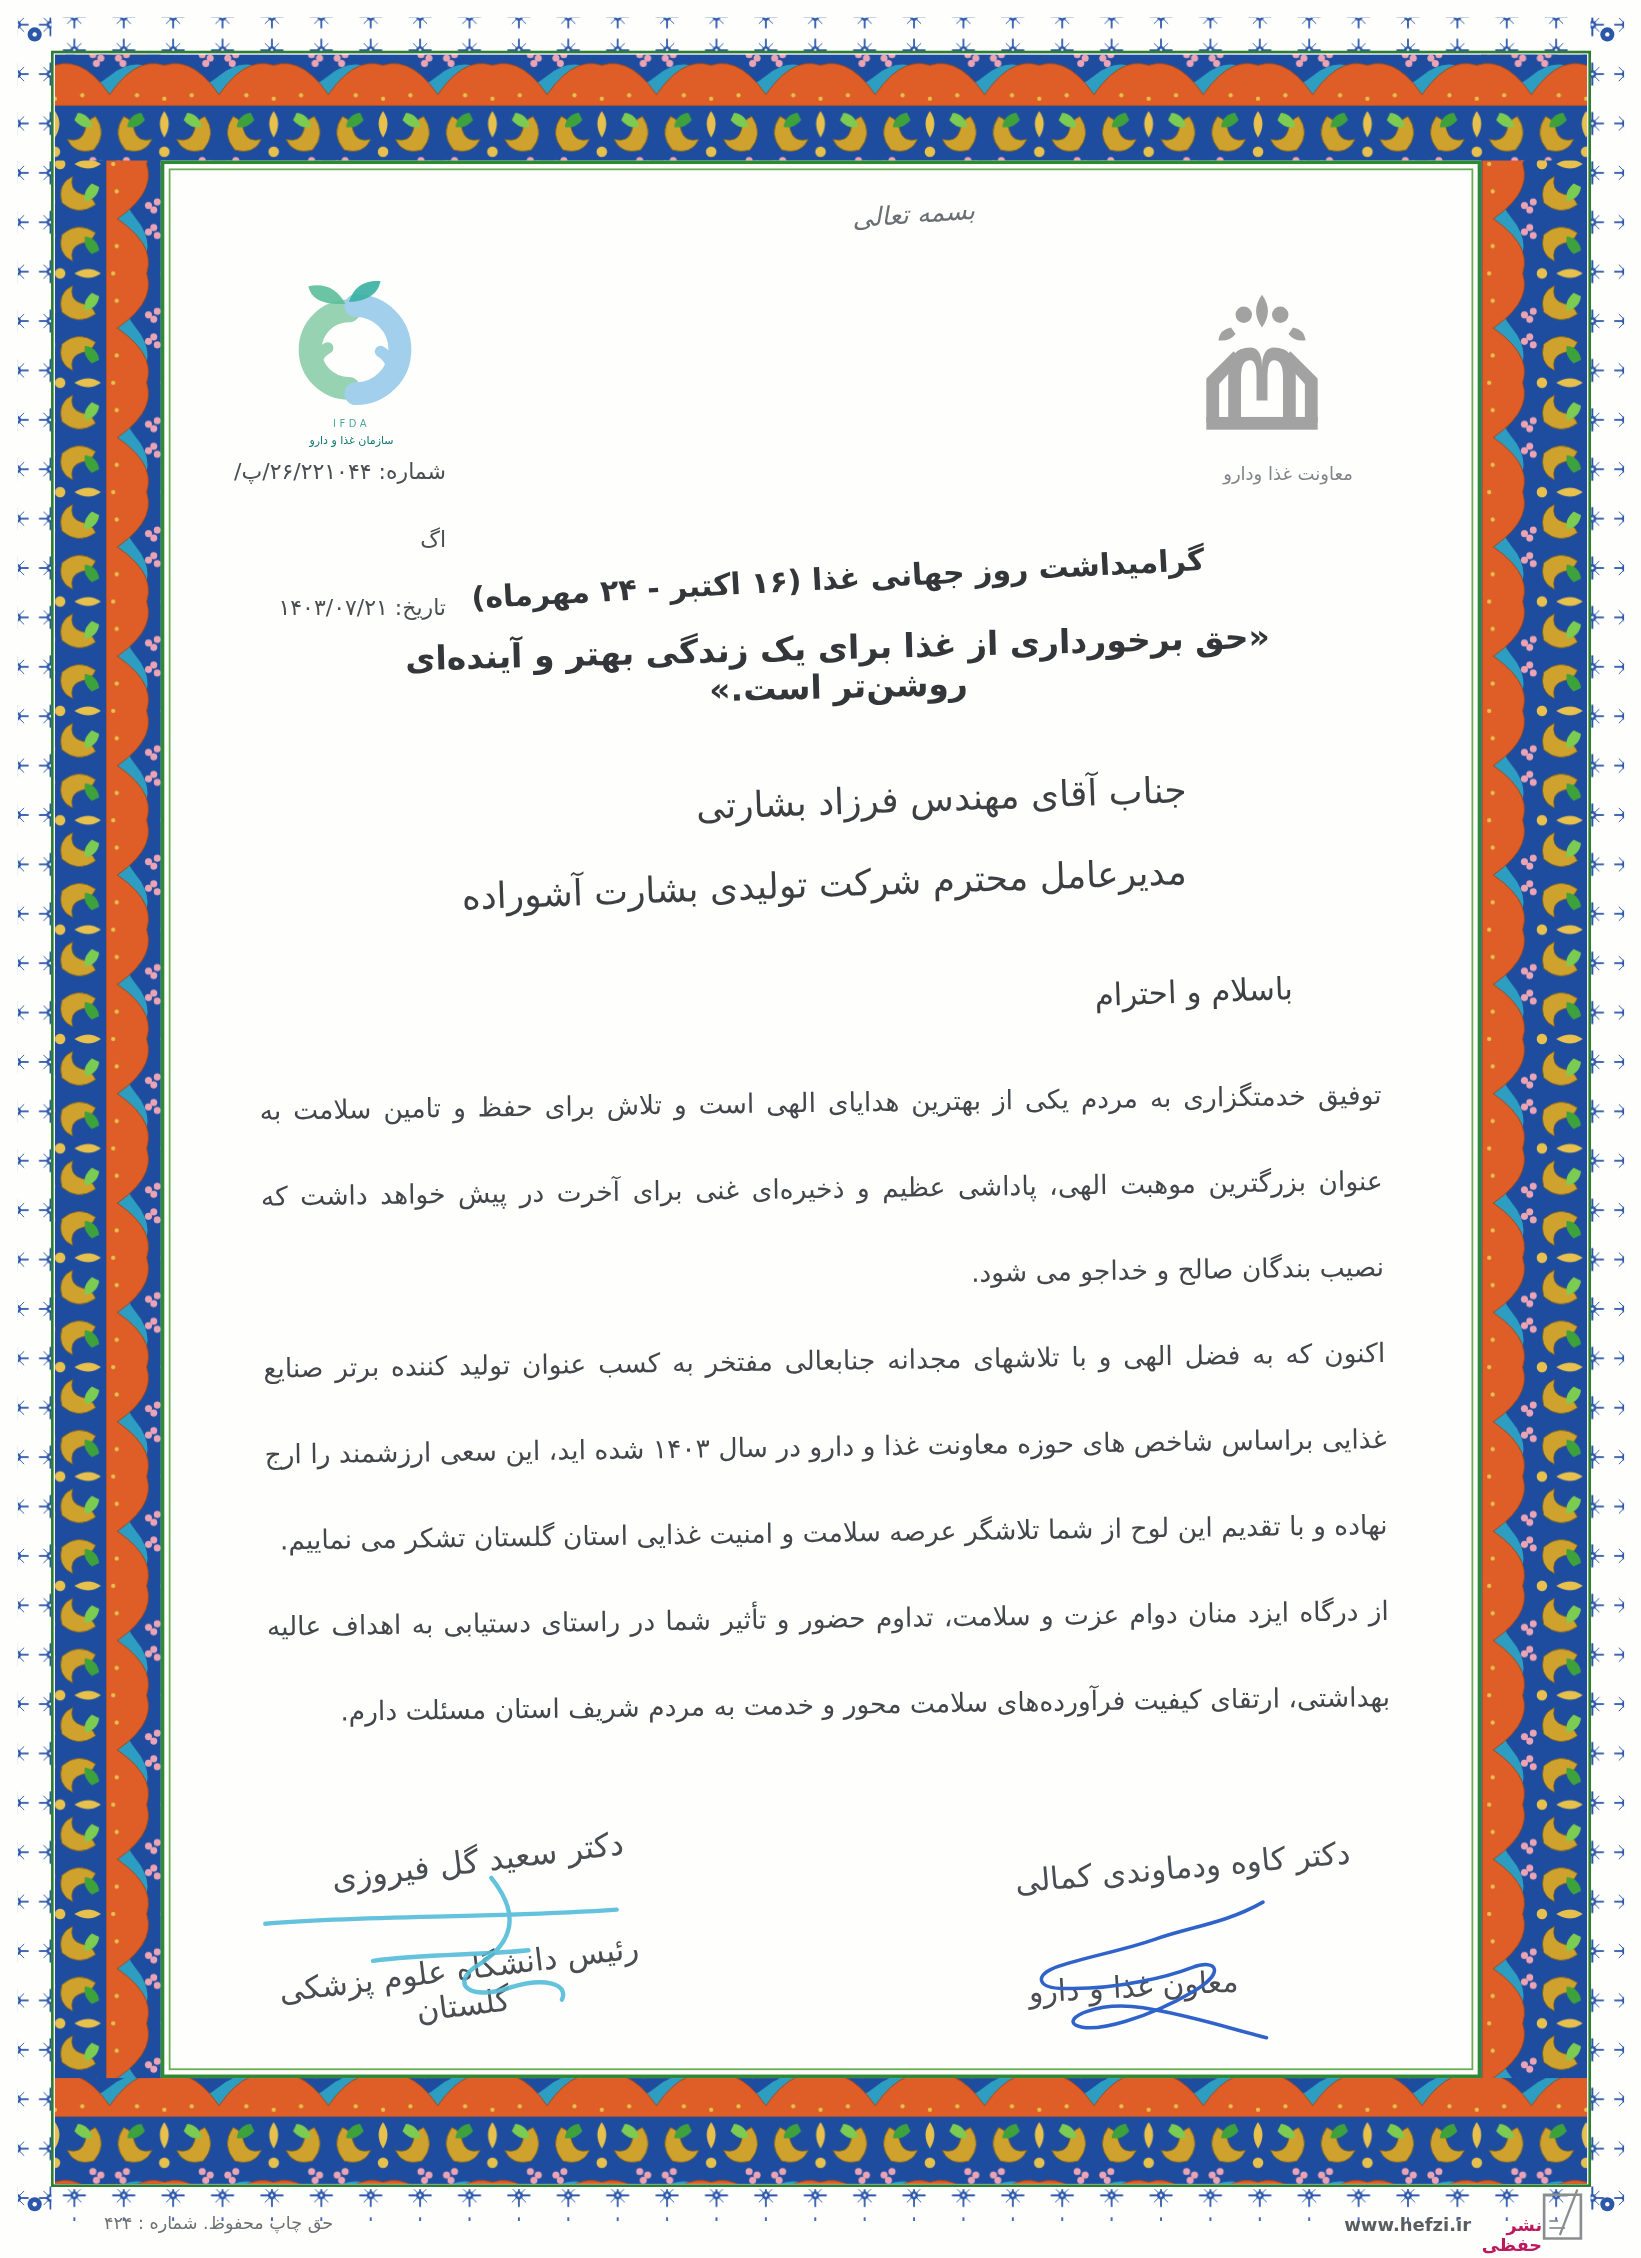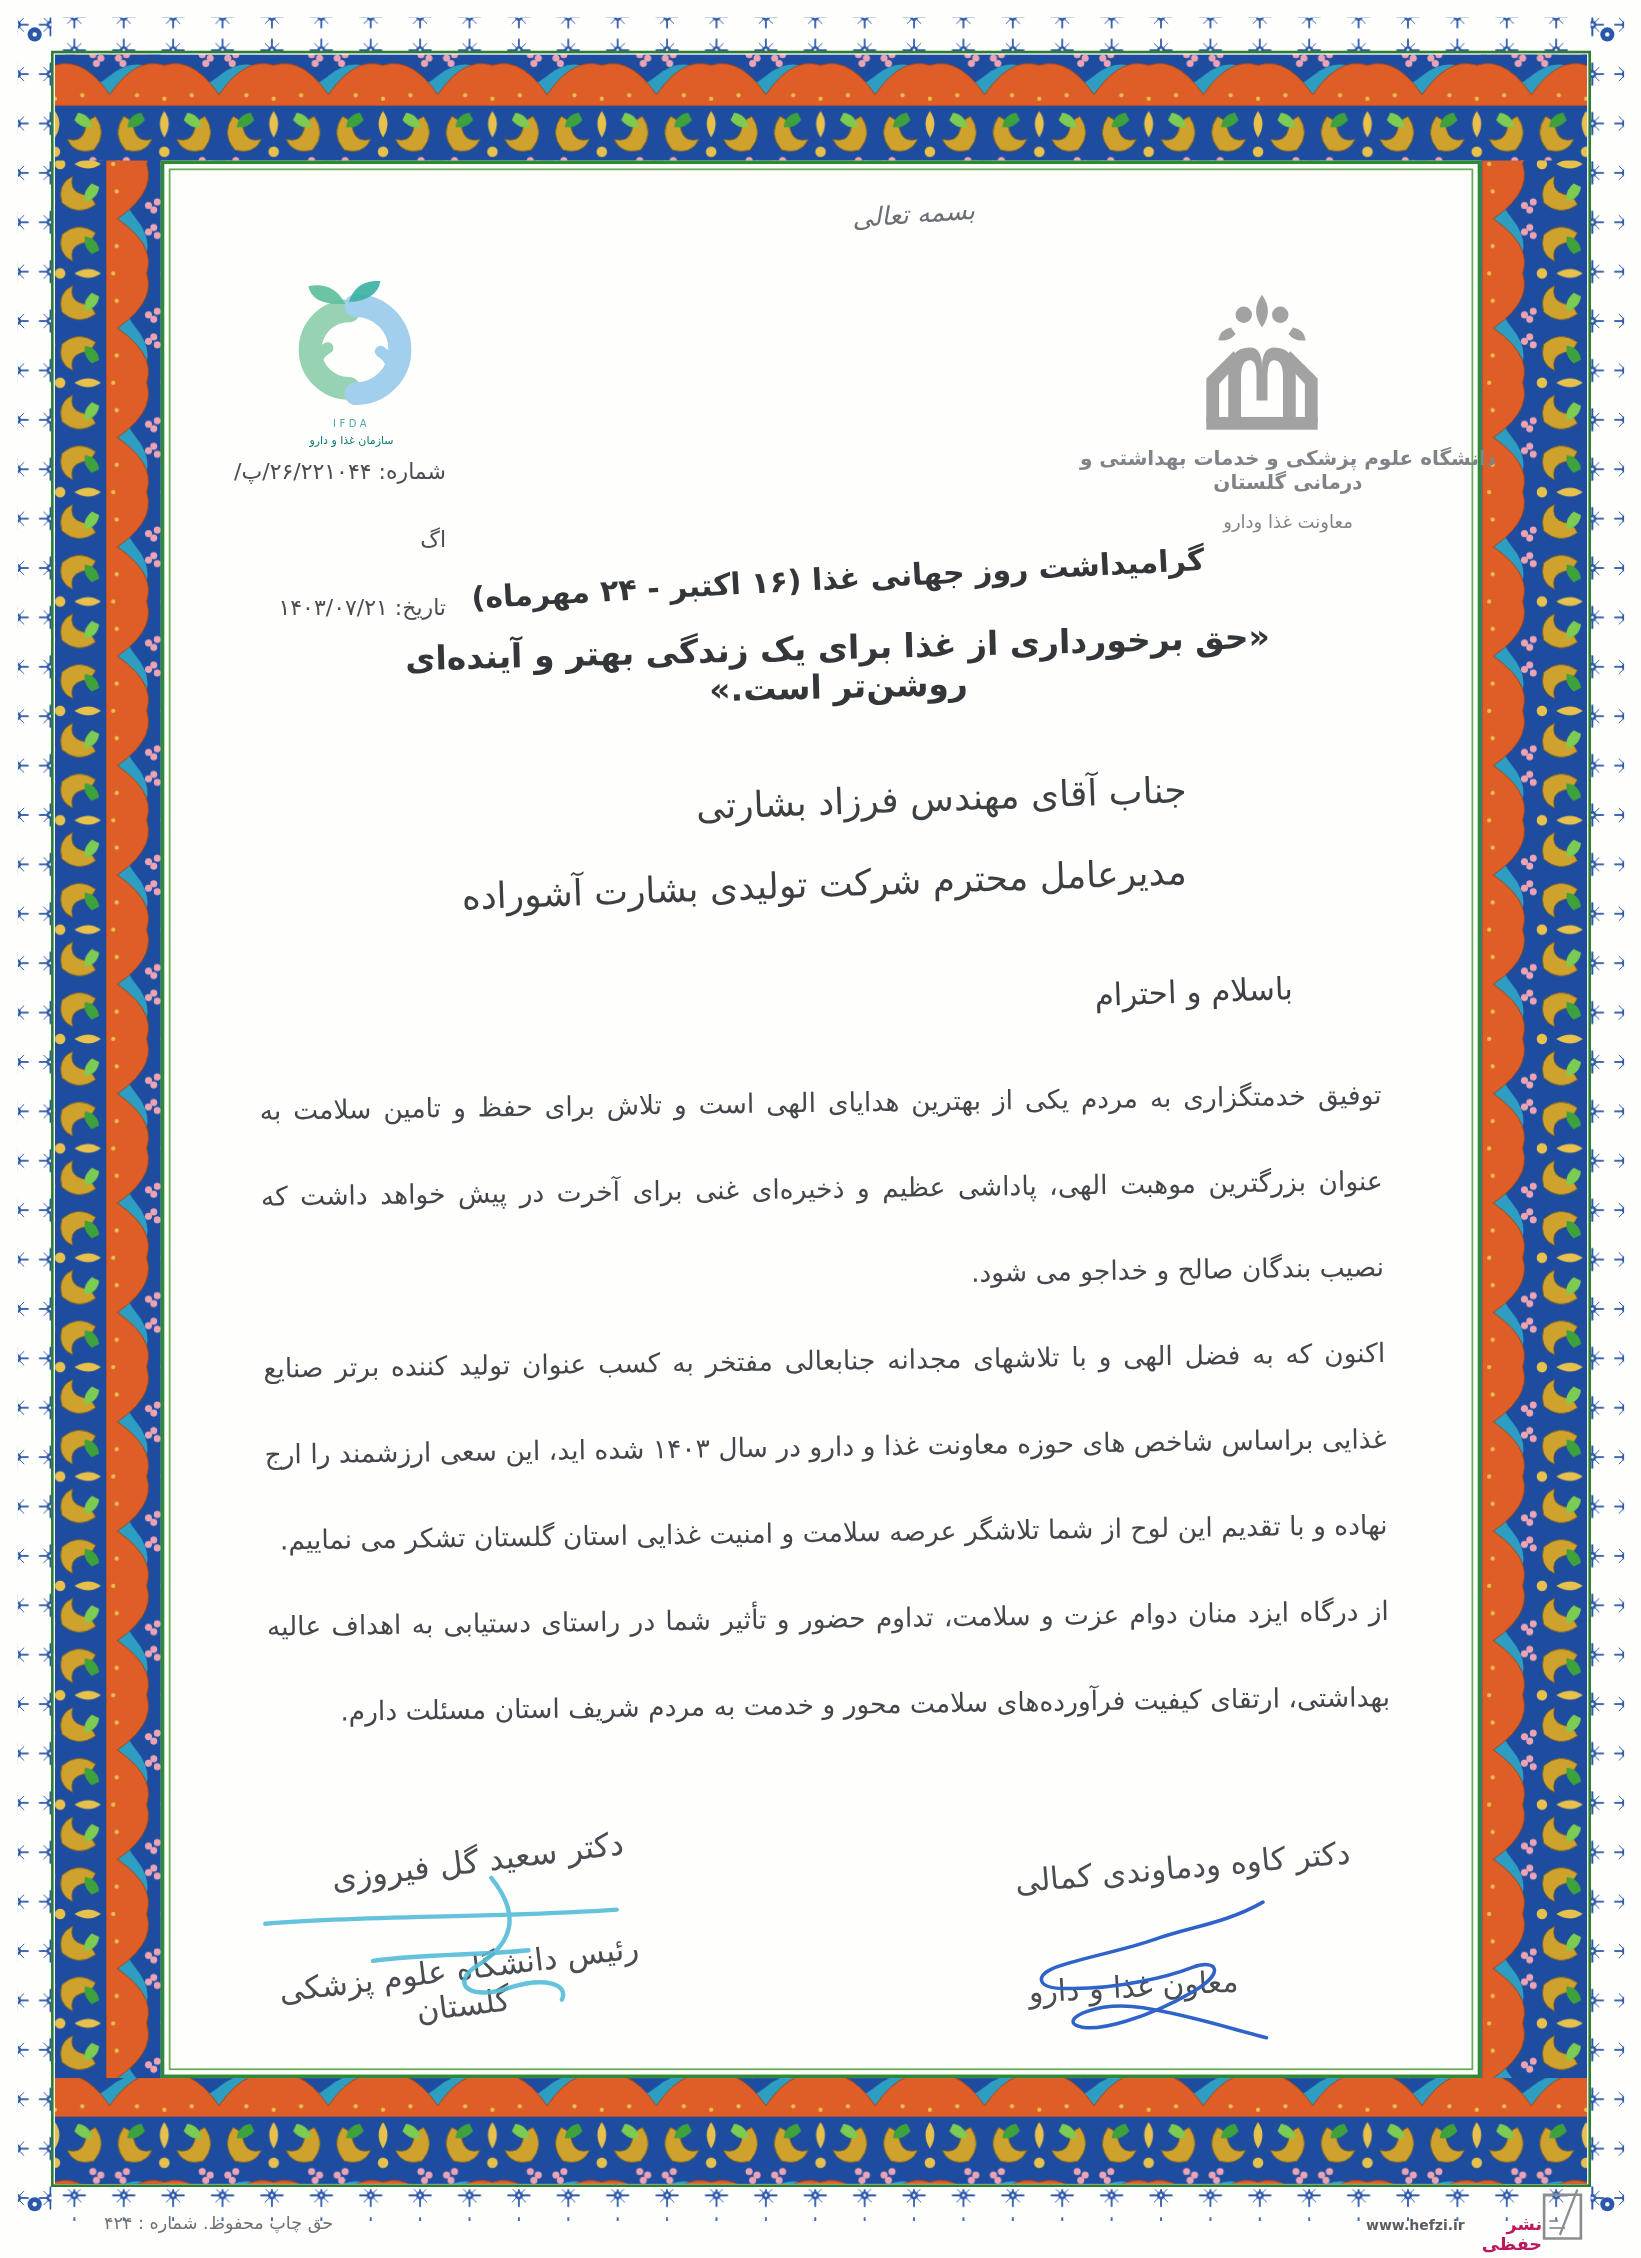--- a/index.html
+++ b/index.html
@@ -48,21 +48,21 @@
   .sig-name, .sig-title { text-align:center; color:#4a4e52; }
   .sig-right-name  { left:997px; top:1849px; width:371px; font-size:31px; transform:rotate(-5deg); }
   .sig-right-title { left:1001px; top:1969px; width:265px; font-size:30px; transform:rotate(-3deg); }
   .sig-left-name   { left:301px;  top:1842px; width:353px; font-size:32px; transform:rotate(-7deg); }
   .sig-left-title  { left:258px;  top:1951px; width:406px; font-size:31px; transform:rotate(-7deg); }
   .ink { pointer-events:none; }
 
   .footer-left { left:79px; top:2213px; font-size:17.6px; color:#6e7174;margin-left:25px; }
   .footer-right { left:1366px; top:2214px; width:176px; display:flex; gap:10.6px; align-items:baseline; justify-content:flex-start; }
   .footer-right .pub { font-size:17.6px; color:#be185d; font-weight:bold; }
-  .footer-right .url { font-size:14px; color:#5a5d60; font-weight:bold; direction:ltr; }
+  .footer-right .url { font-size:18px; color:#5a5d60; font-weight:bold; direction:ltr; }
   .stamp { left:1537px; top:2186px; }
 </style>
 </head>
 <body>
 
 <div class="page">
 
   <svg class="abs border-art" viewBox="0 0 1861 2560" xmlns="http://www.w3.org/2000/svg">
     <defs>
       <pattern id="bp" width="124" height="120" patternUnits="userSpaceOnUse">
@@ -162,21 +162,20 @@
           <circle cx="95" cy="26" r="9"></circle>
           <path d="M41,40 q-12,2 -14,14 q12,2 19,-7 z"></path>
           <path d="M109,40 q12,2 14,14 q-12,2 -19,-7 z"></path>
           <path d="M62,96 q-8,13 0,26 q8,-13 0,-26 Z" fill="#fefefd"></path>
           <path d="M88,96 q-8,13 0,26 q8,-13 0,-26 Z" fill="#fefefd"></path>
         </g>
       </svg>
     </div>
 
     <div class="abs org-text">
-      <div class="l1">دانشگاه علوم پزشکی و خدمات بهداشتی و درمانی گلستان</div>
       <div class="l2">معاونت غذا ودارو</div>
     </div>
 
     <div class="abs meta">
       <div>شماره: ۲۶/۲۲۱۰۴۴/پ/اگ</div>
       <div>تاریخ: ۱۴۰۳/۰۷/۲۱</div>
     </div>
 
     <div class="abs title-block">
       <div class="t1">گرامیداشت روز جهانی غذا (۱۶ اکتبر - ۲۴ مهرماه)</div>

